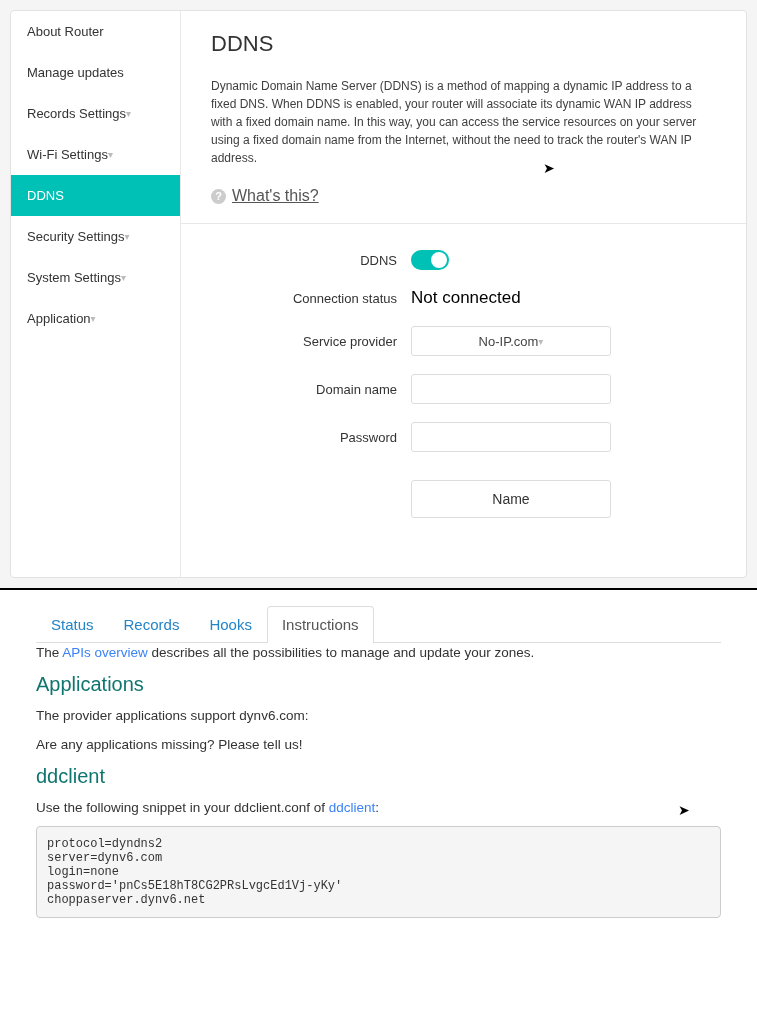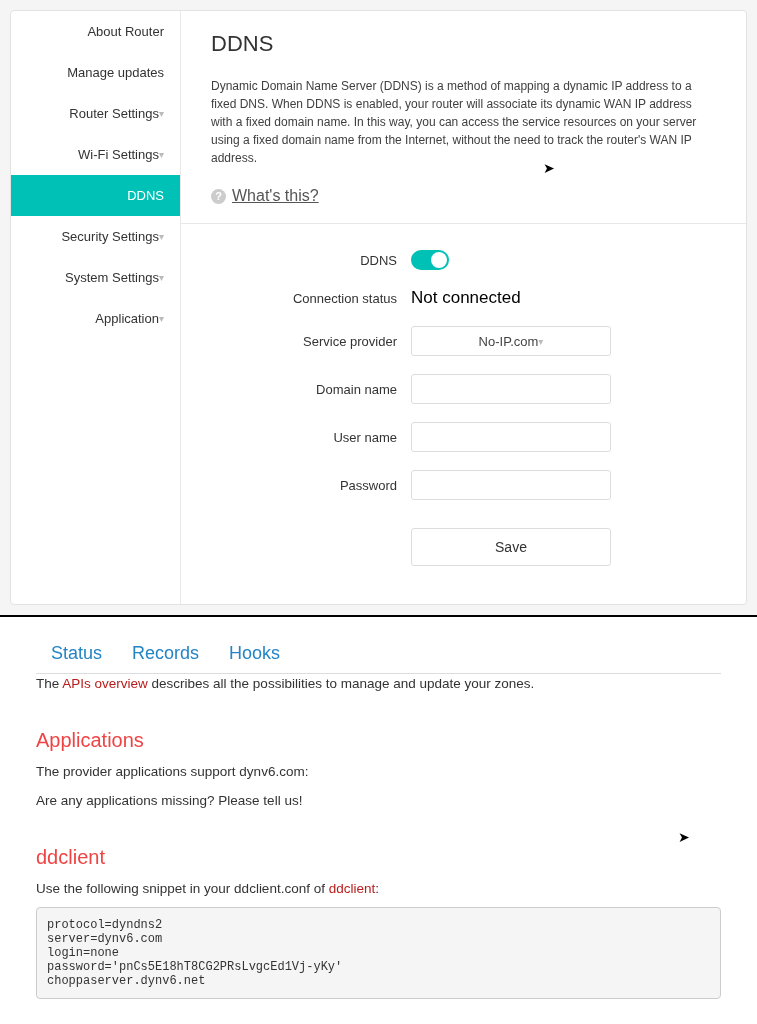--- a/index.html
+++ b/index.html
@@ -3,21 +3,21 @@
 <meta charset="utf-8">
 <style>
   * { box-sizing: border-box; margin: 0; padding: 0; }
   body { font-family: Arial, Helvetica, sans-serif; font-size: 13px; color: #333; background: #fff; width: 757px; }
 
   
   .router-page { padding: 10px; background: #f5f5f5; }
   .router-card { background: #fff; border: 1px solid #e2e2e2; border-radius: 4px; display: flex; min-height: 568px; }
 
   .sidebar { width: 170px; border-right: 1px solid #e8e8e8; }
-  .sidebar-item { padding: 13px 16px; font-size: 13px; color: #333; cursor: pointer; display: flex; justify-content: flex-end; align-items: center; }
+  .sidebar-item { padding: 13px 16px; font-size: 13px; color: #333; cursor: pointer; display: flex; justify-content: flex-start; align-items: center; }
   .sidebar-item.active { background: #00c1b6; color: #fff; }
   .chev { color: #bbb; font-size: 10px; }
 
   .main { flex: 1; padding: 20px 30px; }
   .page-title { font-size: 22px; font-weight: normal; color: #333; margin-bottom: 20px; }
   .desc { font-size: 12px; color: #404040; line-height: 1.5; margin-bottom: 20px; max-width: 490px; }
   .whats { display: flex; align-items: center; gap: 6px; margin-bottom: 18px; }
   .whats .q { width: 15px; height: 15px; border-radius: 50%; background: #ccc; color: #fff; display: inline-flex; align-items: center; justify-content: center; font-size: 11px; font-weight: bold; }
   .whats a { color: #555; font-size: 16px; text-decoration: underline; }
   .hr { border: none; border-top: 1px solid #e8e8e8; margin: 0 -30px 26px; }
@@ -38,46 +38,46 @@
 
   .save-btn { width: 200px; height: 38px; border: 1px solid #ddd; background: #fff; border-radius: 3px; font-size: 14px; color: #333; margin-top: 10px; cursor: pointer; }
 
   .cursor-glyph { position: absolute; font-size: 14px; color: #000; pointer-events: none; }
 
   
   .divider-line { height: 2px; background: #000; }
   .docs { padding: 12px 36px 20px; }
 
   .tabs { display: flex; border-bottom: 1px solid #ddd; margin-top: 4px; }
-  .tab { padding: 9px 14px; font-size: 18px; color: #2384c6; cursor: pointer; border: 1px solid transparent; border-bottom: none; }
+  .tab { padding: 9px 14px; font-size: 15px; color: #2384c6; cursor: pointer; border: 1px solid transparent; border-bottom: none; }
   .tab.active { color: #555; background: #fff; border-color: #ddd; border-radius: 4px 4px 0 0; margin-bottom: -1px; }
 
   .docs h1 { font-size: 28px; font-weight: 500; color: #333; margin-top: 18px; margin-bottom: 12px; }
-  .docs h2 { font-size: 20px; font-weight: 500; color: #ef4444; margin-top: 35px; margin-bottom: 10px; }
+  .docs h2 { font-size: 20px; font-weight: 500; color: #0f766e; margin-top: 10px; margin-bottom: 10px; }
   .docs p { font-size: 13.5px; color: #333; line-height: 1.5; margin-bottom: 8px; }
-  .docs a { color: #b91c1c; text-decoration: none; }
+  .docs a { color: #3b82f6; text-decoration: none; }
   .docs ul { margin: 8px 0 10px 30px; }
   .docs li { font-size: 13.5px; color: #333; line-height: 1.6; list-style: disc; }
   .codeblock { background: #f5f5f5; border: 1px solid #ccc; border-radius: 4px; padding: 10px; font-family: "Courier New", monospace; font-size: 12px; color: #333; white-space: pre; overflow-x: auto; margin: 6px 0 12px; }
 </style>
 </head>
 <body>
 
 <div class="router-page" style="position:relative;">
   <div class="router-card">
 
     <div class="sidebar">
       <div class="sidebar-item">
         <span>About Router</span>
       </div>
       <div class="sidebar-item">
         <span>Manage updates</span>
       </div>
       <div class="sidebar-item">
-        <span>Router Settings</span>
+        <span>Records Settings</span>
         <span class="chev">▾</span>
       </div>
       <div class="sidebar-item">
         <span>Wi-Fi Settings</span>
         <span class="chev">▾</span>
       </div>
       <div class="sidebar-item active">
         <span>DDNS</span>
       </div>
       <div class="sidebar-item">
@@ -127,52 +127,47 @@
         </div>
       </div>
 
       <div class="form-row">
         <div class="form-label">Domain name</div>
         <div class="form-ctrl">
           <input class="text-input" type="text" value="" style="">
         </div>
       </div>
 
-      <div class="form-row">
-        <div class="form-label">User name</div>
-        <div class="form-ctrl">
-          <input class="text-input" type="text" value="" style="">
-        </div>
-      </div>
 
       <div class="form-row">
         <div class="form-label">Password</div>
         <div class="form-ctrl">
           <input class="text-input" type="password" value="" style="">
         </div>
       </div>
 
       <div class="form-row">
         <div class="form-label"></div>
         <div class="form-ctrl">
-          <button class="save-btn">Save</button>
+          <button class="save-btn">Name</button>
         </div>
       </div>
     </div>
   </div>
   <span class="cursor-glyph" style="left:543px; top:160px;">➤</span>
 </div>
 
 <div class="divider-line"></div>
 
 <div class="docs" style="position:relative;">
   <div class="tabs">
     <div class="tab">Status</div>
     <div class="tab">Records</div>
     <div class="tab">Hooks</div>
+    <div class="tab active">Instructions</div>
   </div>
 
   <p>
     <span>The </span><a href="#">APIs overview</a><span> describes all the possibilities to manage and update your zones.</span>
   </p>
 
   <h2>Applications</h2>
   <p>The provider applications support dynv6.com:</p>
   <p>Are any applications missing? Please tell us!</p>
 

